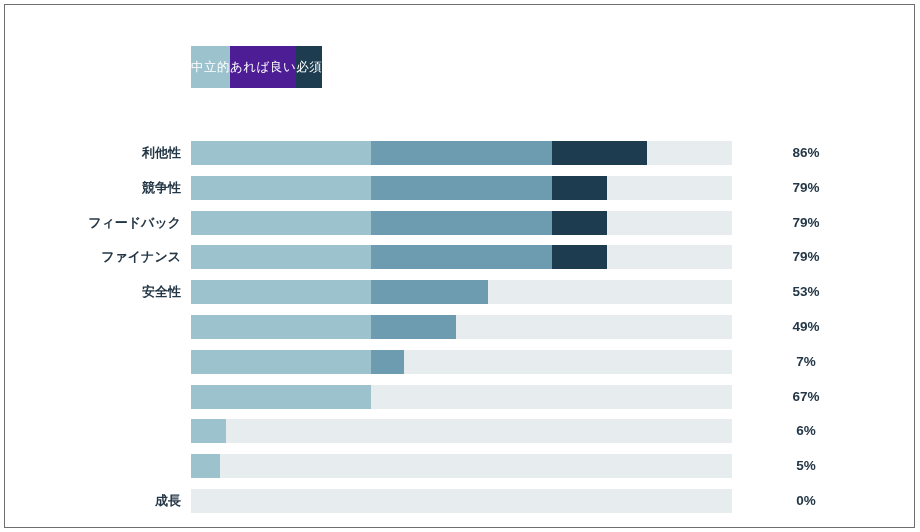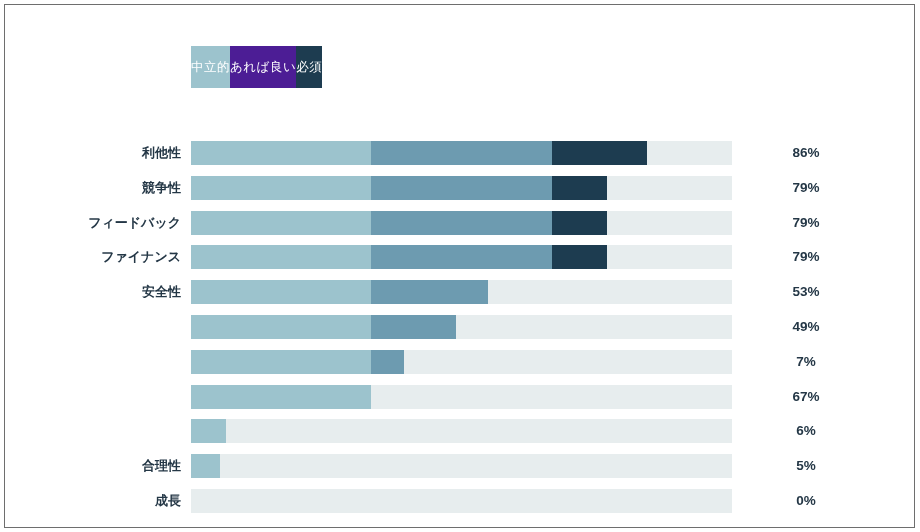--- a/index.html
+++ b/index.html
@@ -189,21 +189,20 @@
           </div>
           <div class="row-value">67%</div>
         </div>
         <div class="row" style="top: 373.4px;">
           <div class="track">
             <div class="seg neutral" style="width: 6.4%;"></div>
           </div>
           <div class="row-value">6%</div>
         </div>
         <div class="row" style="top: 408.2px;">
-          <div class="row-label">合理性</div>
           <div class="track">
             <div class="seg neutral" style="width: 5.3%;"></div>
           </div>
           <div class="row-value">5%</div>
         </div>
         <div class="row" style="top: 443px;">
           <div class="row-label">成長</div>
           <div class="track"></div>
           <div class="row-value">0%</div>
         </div>

